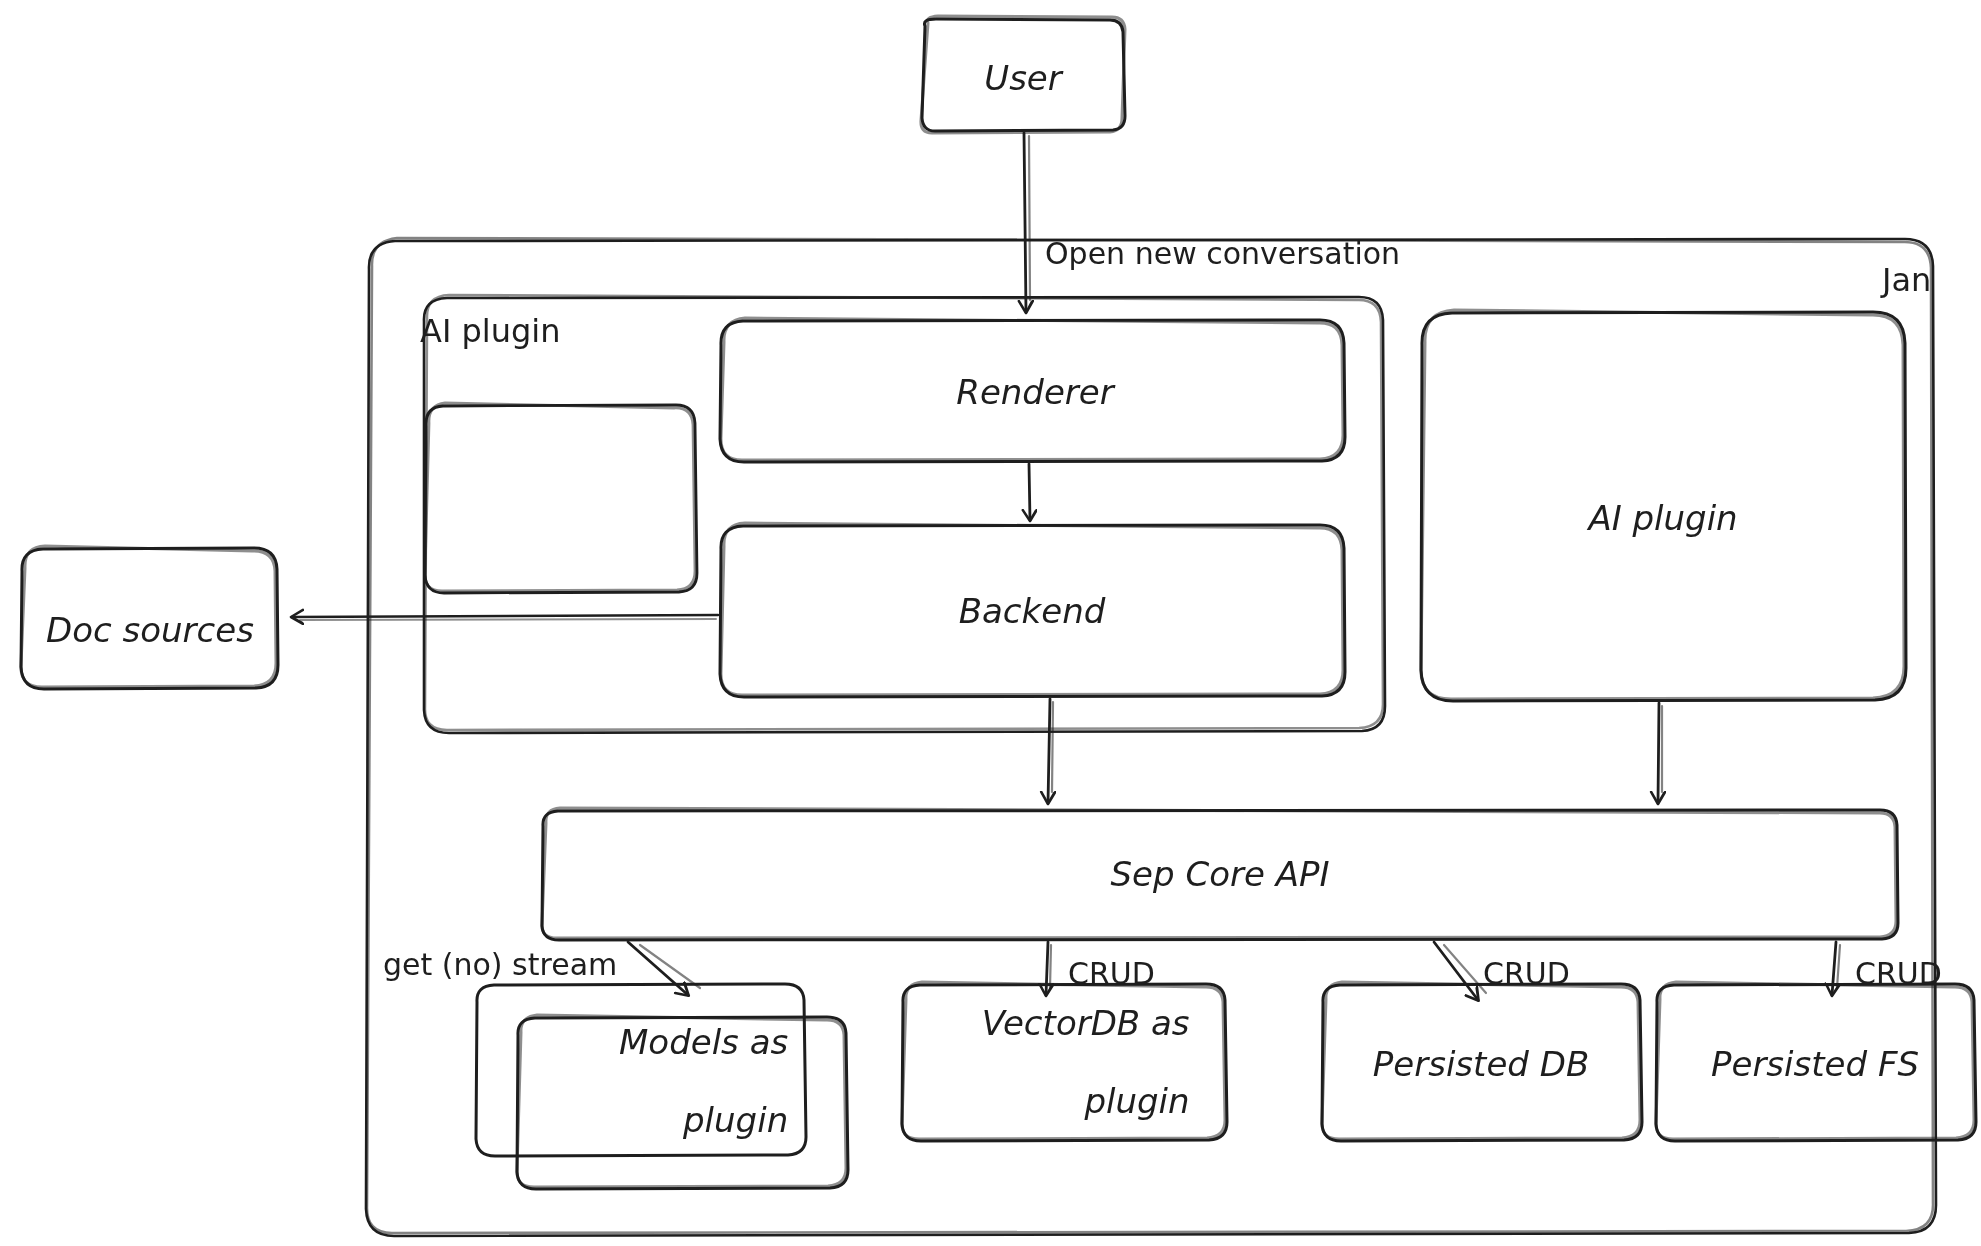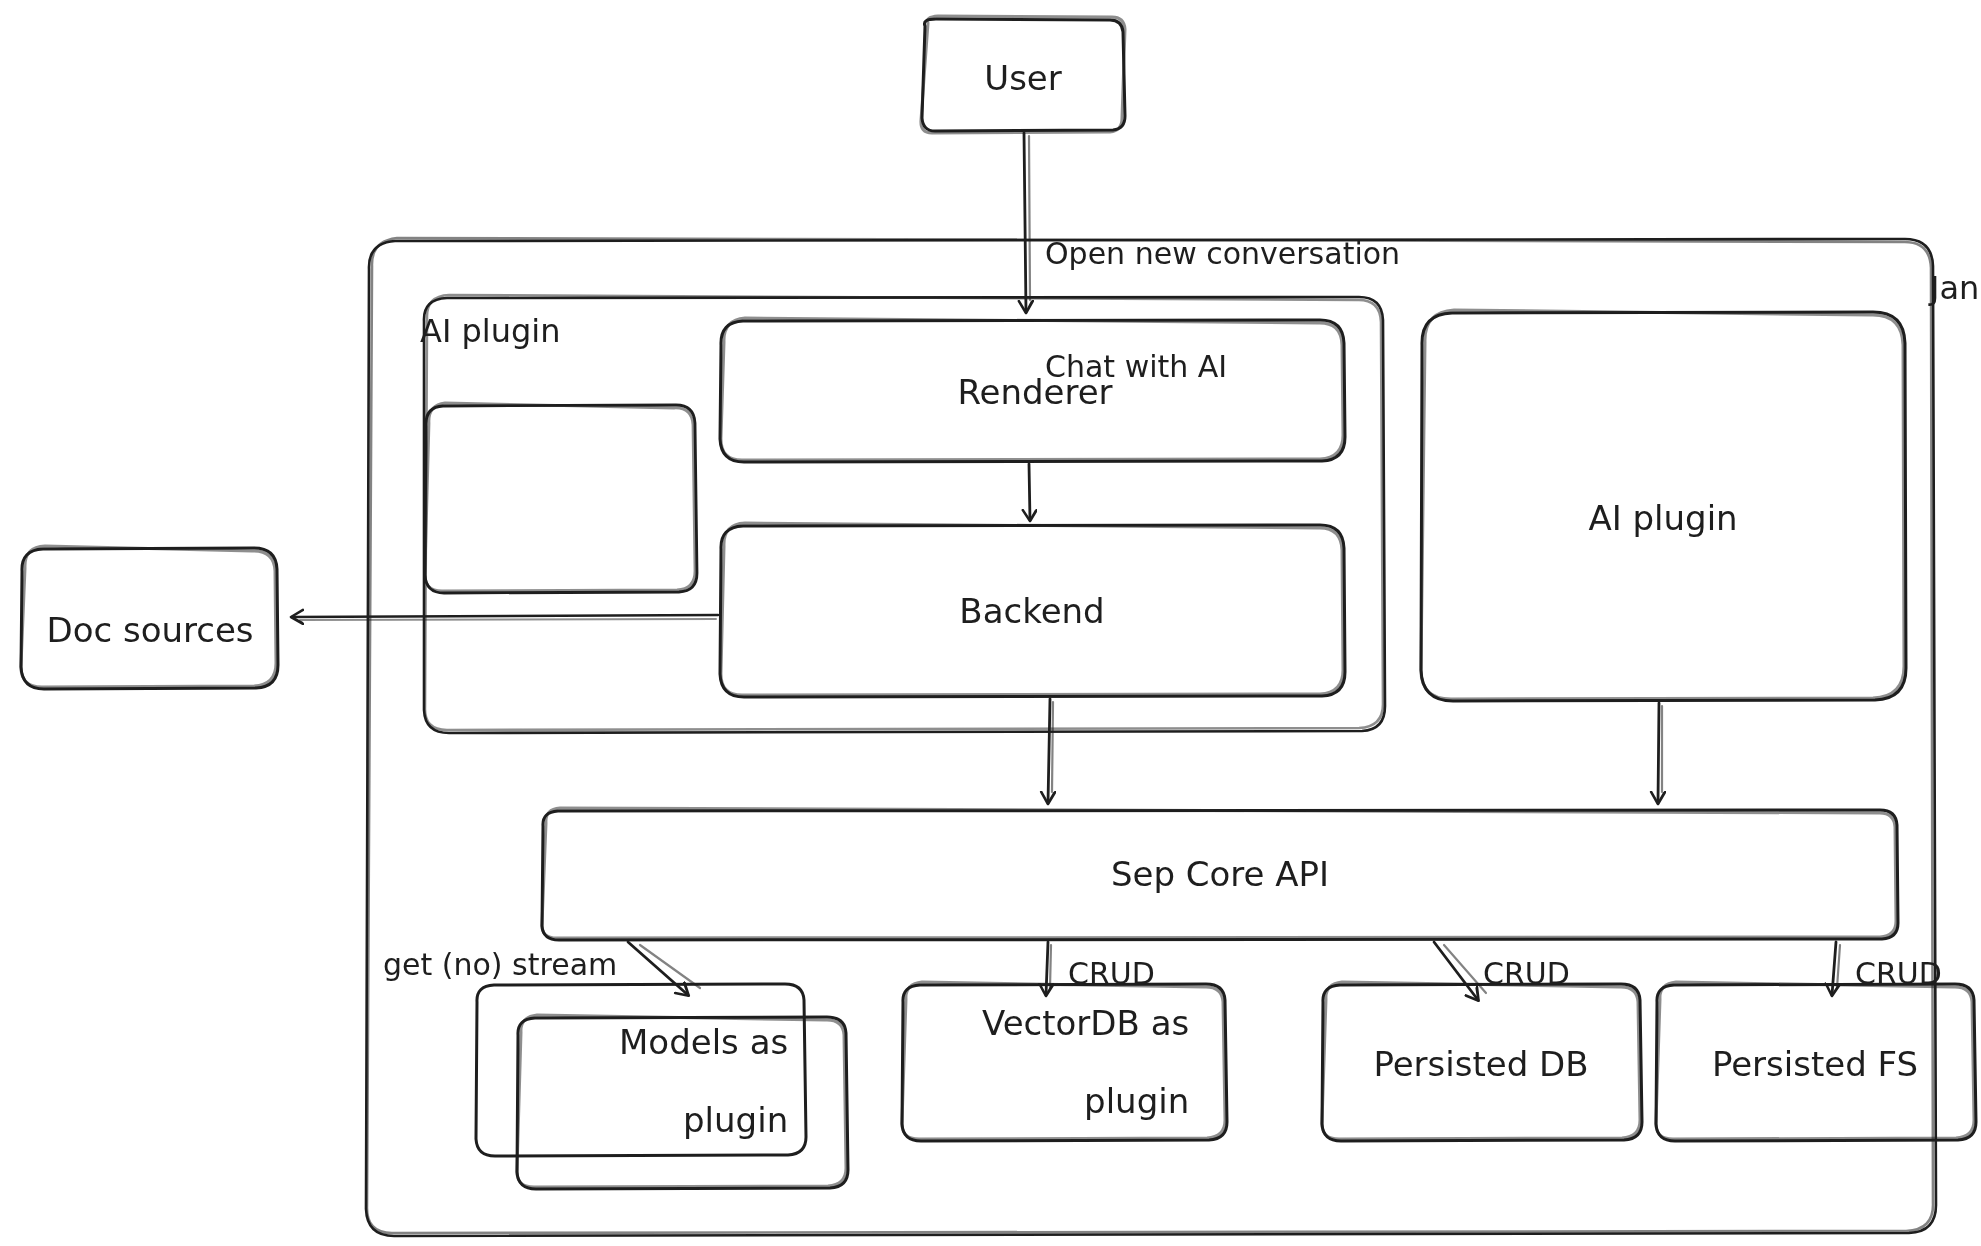--- a/index.html
+++ b/index.html
@@ -27,20 +27,21 @@
     color: #1e1e1e;
     font-family: "DejaVu Sans", sans-serif;
     white-space: pre;
     line-height: 1.25;
     pointer-events: none;
   }
   .node-label {
     font-size: 34px;
     text-align: center;
     transform: translate(-50%, -50%);
+    font-style: italic;
   }
   .node-label.two-line { line-height: 1.15; text-align: right; }
   .group-label {
     font-size: 32px;
   }
   .edge-label {
     font-size: 30px;
   }
   .yaml-label {
     font-size: 22px;
@@ -186,21 +187,21 @@
       <g stroke-width="2.8" marker-end="url(#ahl)">
         <path d="M1836 942 L1832 995"></path>
       </g>
       <g stroke-width="2.2" opacity="0.55">
         <path d="M1840 945 L1837 988"></path>
       </g>
 
     </g>
   </svg>
 
-  <div class="lbl group-label" style="left:1882px; top:268px;margin-left:48px;">Jan</div>
+  <div class="lbl group-label" style="left:1882px; top:260px;">Jan</div>
 
   <div class="lbl group-label" style="left:420px; top:311px;">AI plugin</div>
 
   <div class="lbl node-label" style="left:1023px; top:78px;">User</div>
 
   <div class="lbl node-label" style="left:1019px; top:392px;margin-left:16px;">Renderer</div>
 
   <div class="lbl node-label" style="left:1032px; top:611px;text-align:right;">Backend</div>
 
   <div class="lbl node-label" style="left:1663px; top:518px;">AI plugin</div>
@@ -219,21 +220,20 @@
     <span>plugin</span>
   </div>
 
   <div class="lbl node-label" style="left:1481px; top:1064px;">Persisted DB</div>
 
   <div class="lbl node-label" style="left:1815px; top:1064px;">Persisted FS</div>
 
 
   <div class="lbl edge-label" style="left:1045px; top:160px;">
     <div>Open new conversation</div>
-    <div>Chat with AI</div>
   </div>
 
   <div class="lbl edge-label" style="left:383px; top:946px;">get (no) stream</div>
 
   <div class="lbl edge-label" style="left:1068px; top:955px;">CRUD</div>
 
   <div class="lbl edge-label" style="left:1483px; top:955px;">CRUD</div>
 
   <div class="lbl edge-label" style="left:1855px; top:955px;">CRUD</div>
 

